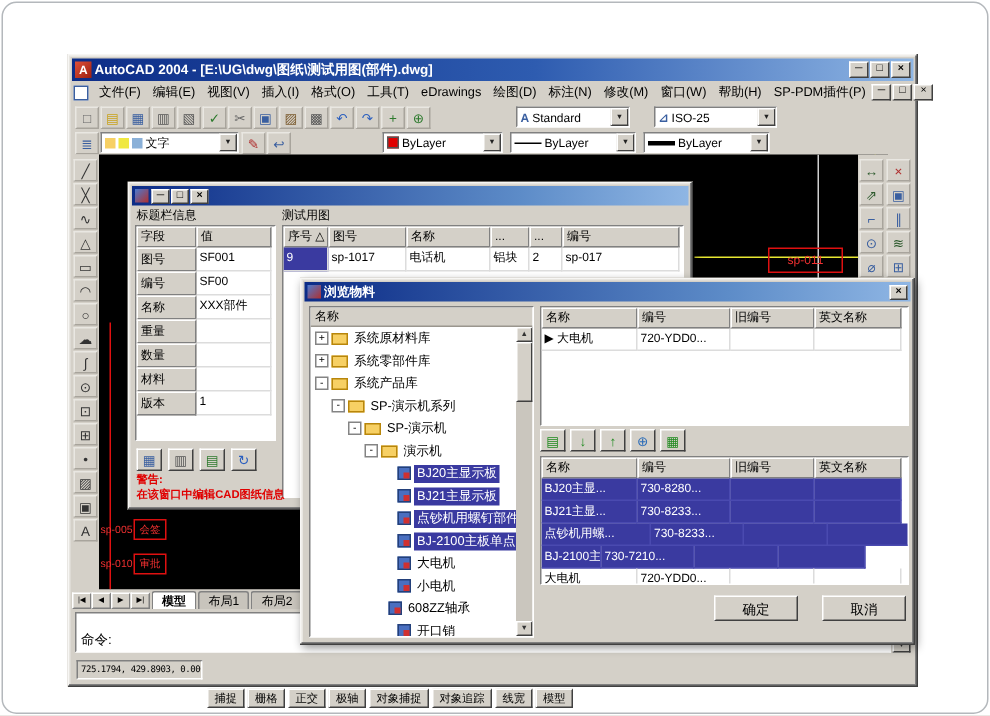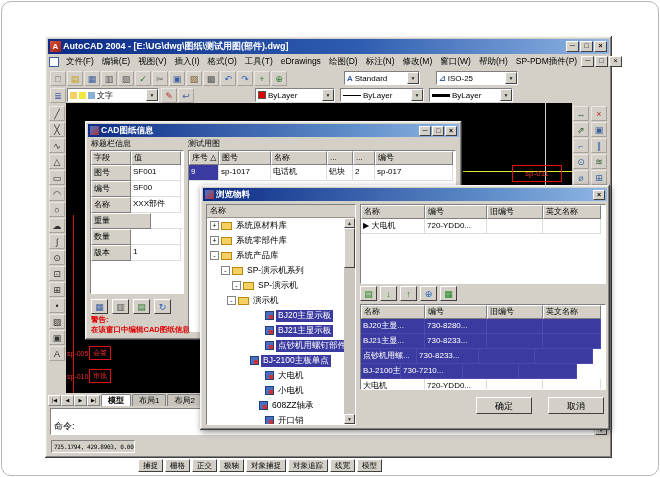--- a/index.html
+++ b/index.html
@@ -307,21 +307,20 @@
         <span class="sbtn">对象追踪</span>
         <span class="sbtn">线宽</span>
         <span class="sbtn">模型</span>
       </span>
   </div>
 </div>
 
 <div class="dlg cadinfo">
   <div class="dtitle">
     <span class="dlg-ico"></span>
-    <span class="title-text">CAD图纸信息</span>
     <span class="winbtns" id="cad-controls">
         <span class="wbtn">─</span>
         <span class="wbtn">□</span>
         <span class="wbtn">×</span>
       </span>
   </div>
   <span class="grp-label" style="left:6px;top:17px">标题栏信息</span>
   <div class="grid" id="cad-title-table" style="left:5px;top:29px;width:94px;height:144px">
       <div class="t-head">
         <span class="t-hcell" style="width: 40px;">字段</span>
@@ -333,25 +332,29 @@
       </div>
       <div class="t-row">
         <span class="t-cell rowhead" style="width: 40px;">编号</span>
         <span class="t-cell" style="width: 50px;">SF00</span>
       </div>
       <div class="t-row">
         <span class="t-cell rowhead" style="width: 40px;">名称</span>
         <span class="t-cell" style="width: 50px;">XXX部件</span>
       </div>
       <div class="t-row">
-        <span class="t-cell rowhead" style="width: 60px;">重量</span>
+        <span class="t-cell rowhead" style="width: 40px;">重量</span>
         <span class="t-cell" style="width: 50px;"></span>
       </div>
       <div class="t-row">
         <span class="t-cell rowhead" style="width: 40px;">数量</span>
+        <span class="t-cell" style="width: 50px;"></span>
+      </div>
+      <div class="t-row">
+        <span class="t-cell rowhead" style="width: 40px;">材料</span>
         <span class="t-cell" style="width: 50px;"></span>
       </div>
       <div class="t-row">
         <span class="t-cell rowhead" style="width: 40px;">版本</span>
         <span class="t-cell" style="width: 50px;">1</span>
       </div>
     </div>
   <span class="grp-label" style="left:103px;top:17px">测试用图</span>
   <div class="grid" id="cad-detail-table" style="left:103px;top:29px;width:268px;height:182px">
       <div class="t-head">
@@ -410,41 +413,41 @@
         <div class="tree-row" style="padding-left: 14px;">
           <span class="expander">-</span>
           <span class="folder-ico"></span>
           <span class="tree-label">SP-演示机系列</span>
         </div>
         <div class="tree-row" style="padding-left: 25px;">
           <span class="expander">-</span>
           <span class="folder-ico"></span>
           <span class="tree-label">SP-演示机</span>
         </div>
-        <div class="tree-row" style="padding-left: 20px;">
+        <div class="tree-row" style="padding-left: 36px;">
           <span class="expander">-</span>
           <span class="folder-ico"></span>
           <span class="tree-label">演示机</span>
         </div>
         <div class="tree-row" style="padding-left: 47px;">
           <span class="exp-spacer"></span>
           <span class="part-ico"></span>
           <span class="tree-label sel">BJ20主显示板</span>
         </div>
         <div class="tree-row" style="padding-left: 47px;">
           <span class="exp-spacer"></span>
           <span class="part-ico"></span>
           <span class="tree-label sel">BJ21主显示板</span>
         </div>
         <div class="tree-row" style="padding-left: 47px; text-align: right;">
           <span class="exp-spacer"></span>
           <span class="part-ico"></span>
           <span class="tree-label sel">点钞机用螺钉部件</span>
         </div>
-        <div class="tree-row" style="padding-left: 32px;">
+        <div class="tree-row" style="padding-left: 47px;">
           <span class="exp-spacer"></span>
           <span class="part-ico"></span>
           <span class="tree-label sel">BJ-2100主板单点</span>
         </div>
         <div class="tree-row" style="padding-left: 47px;">
           <span class="exp-spacer"></span>
           <span class="part-ico"></span>
           <span class="tree-label">大电机</span>
         </div>
         <div class="tree-row" style="padding-left: 47px;">
@@ -503,21 +506,21 @@
         <span class="t-cell" style="width: 56px;"></span>
         <span class="t-cell" style="width: 58px;"></span>
       </div>
       <div class="t-row sel">
         <span class="t-cell" style="width: 64px;">BJ21主显...</span>
         <span class="t-cell" style="width: 62px;">730-8233...</span>
         <span class="t-cell" style="width: 56px;"></span>
         <span class="t-cell" style="width: 58px;"></span>
       </div>
       <div class="t-row sel">
-        <span class="t-cell" style="width: 56px;">点钞机用螺...</span>
+        <span class="t-cell" style="width: 73px;">点钞机用螺...</span>
         <span class="t-cell" style="width: 62px;">730-8233...</span>
         <span class="t-cell" style="width: 56px;"></span>
         <span class="t-cell" style="width: 58px;"></span>
       </div>
       <div class="t-row sel">
         <span class="t-cell" style="width: 40px;">BJ-2100主...</span>
         <span class="t-cell" style="width: 62px;">730-7210...</span>
         <span class="t-cell" style="width: 56px;"></span>
         <span class="t-cell" style="width: 58px;"></span>
       </div>

